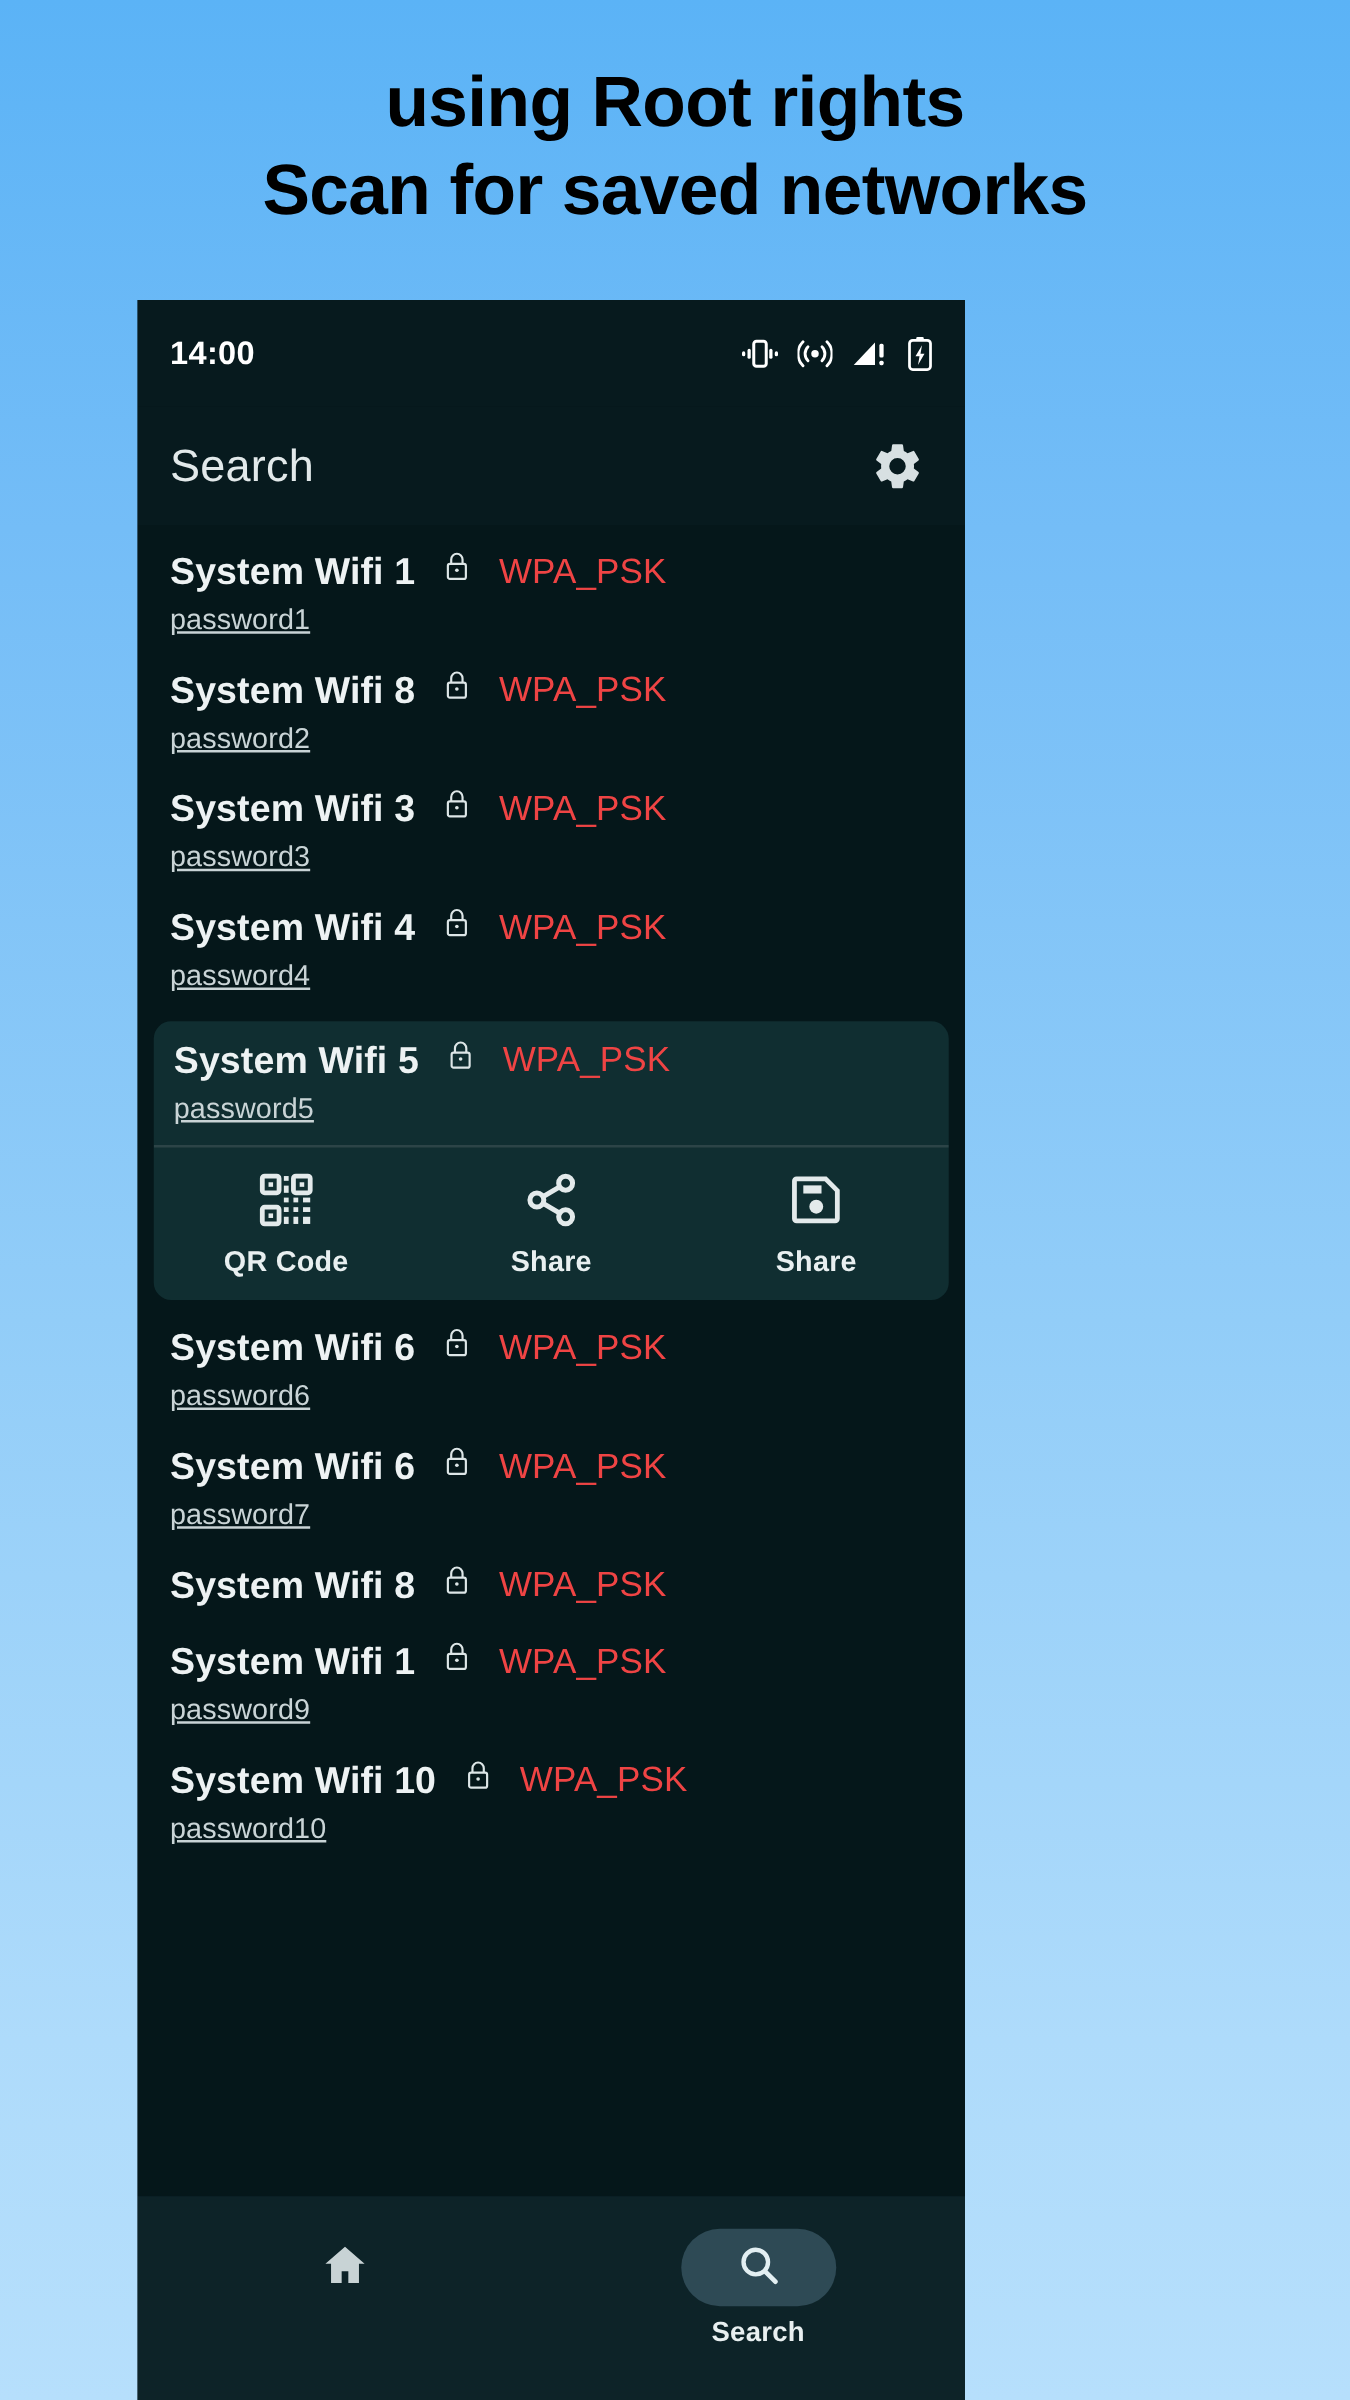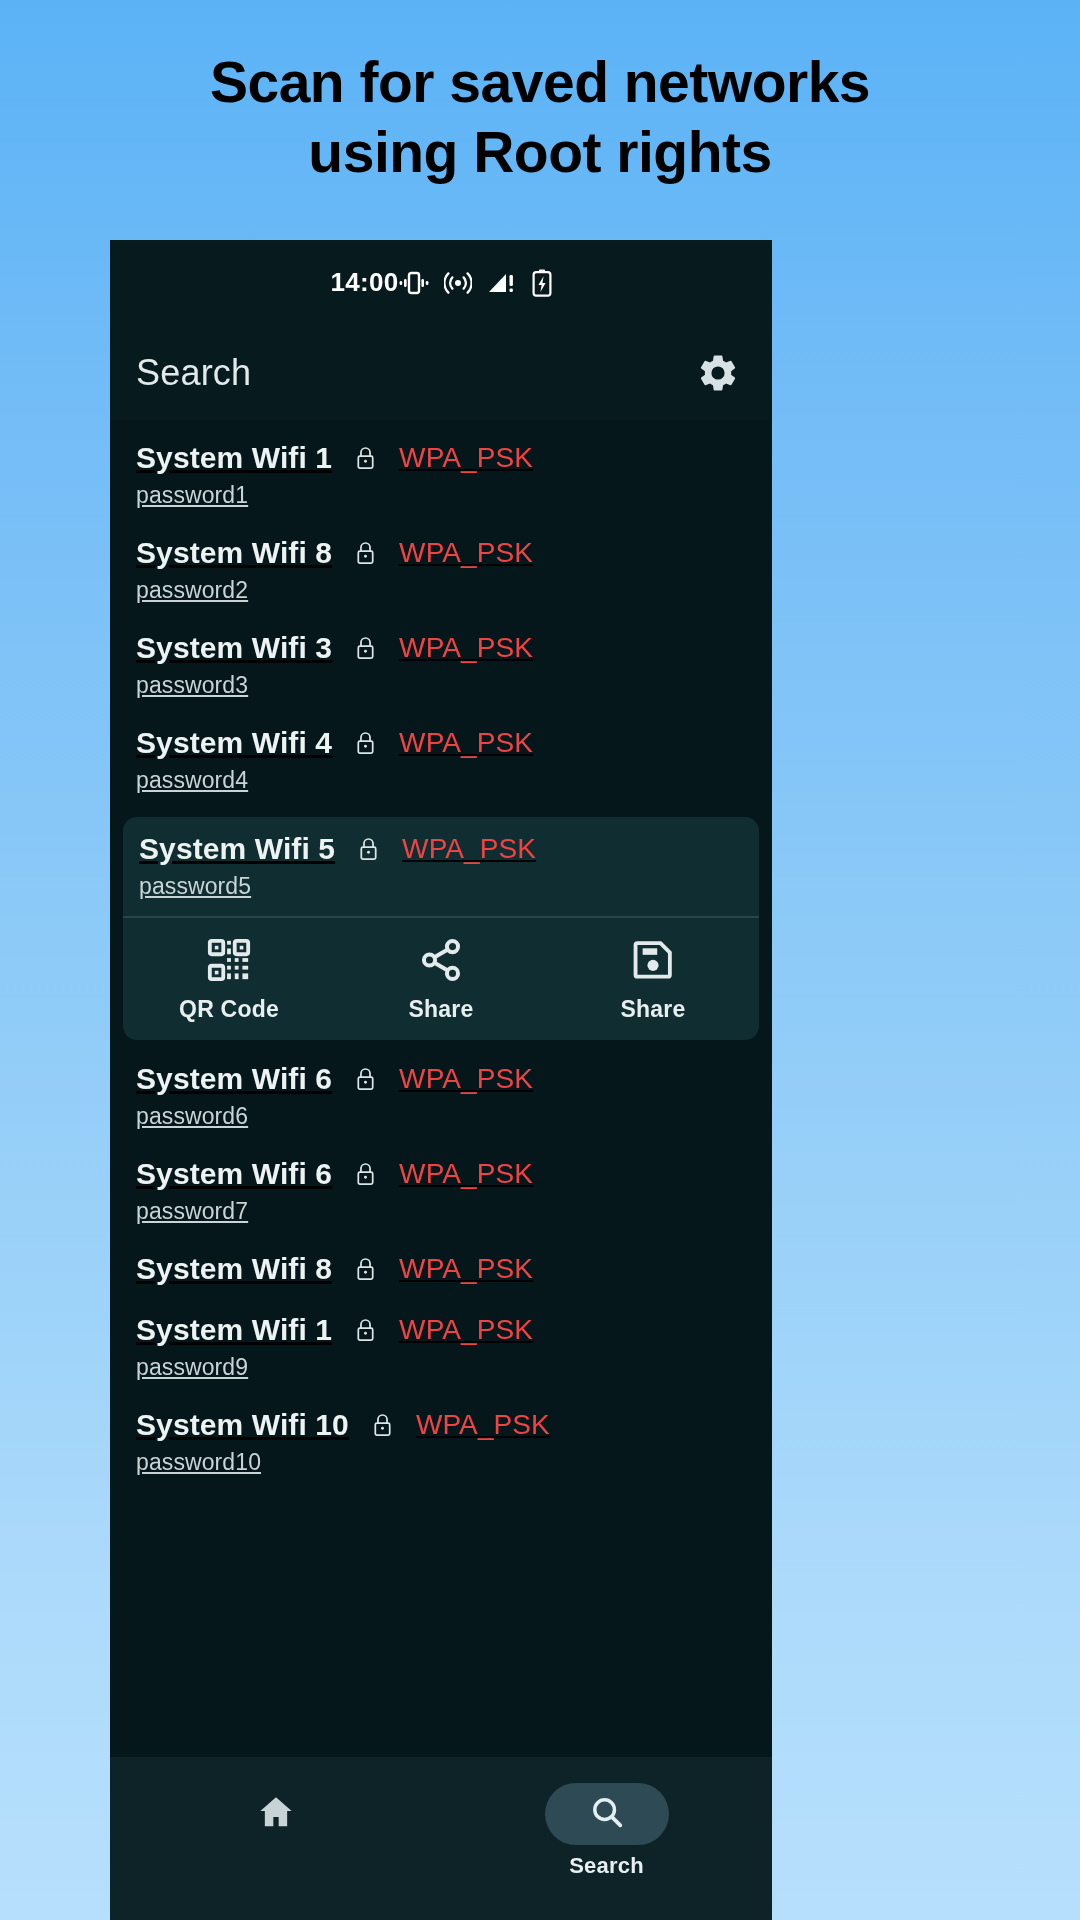--- a/index.html
+++ b/index.html
@@ -38,21 +38,21 @@
     display:flex;
     flex-direction:column;
   }
 
   
   .statusbar {
     height:85px;
     flex:0 0 85px;
     display:flex;
     align-items:center;
-    justify-content:center;
+    justify-content:space-between;
     padding:0 26px 0 26px;
     background:#071A1E;
   }
   .status-time {
     color:#FFFFFF;
     font-size:26px;
     font-weight:bold;
     letter-spacing:0.3px;
   }
   .status-icons {
@@ -84,24 +84,23 @@
     flex:1 1 auto;
     background:#05171A;
     padding-top:8px;
     overflow:hidden;
   }
   .wifi-item {
     padding:13px 26px 14px 26px;
   }
   .wifi-line1 {
     display:flex;
-    align-items:center;
+    align-items:flex-start;
     gap:24px;
     white-space:nowrap;
-    text-decoration:underline;
   }
   .ssid {
     color:#EDF2F3;
     font-size:30px;
     font-weight:bold;
     letter-spacing:0.1px;
   }
   .sec {
     color:#ef4444;
     font-size:28px;
@@ -180,22 +179,22 @@
     font-size:22px;
     font-weight:bold;
     letter-spacing:0.2px;
   }
   .nav-label.hidden { visibility:hidden; }
 </style>
 </head>
 <body>
 
 <div class="headline">
+  <span>using Root rights</span>
   <span>Scan for saved networks</span>
-  <span>using Root rights</span>
 </div>
 
 <div class="phone">
 
   <div class="statusbar">
     <div class="status-time">14:00</div>
     <div class="status-icons">
       <span>
         <svg width="30" height="26" viewBox="0 0 30 26">
           <rect x="10" y="3" width="10" height="20" rx="2.2" fill="none" stroke="#FFFFFF" stroke-width="2.4"></rect>

